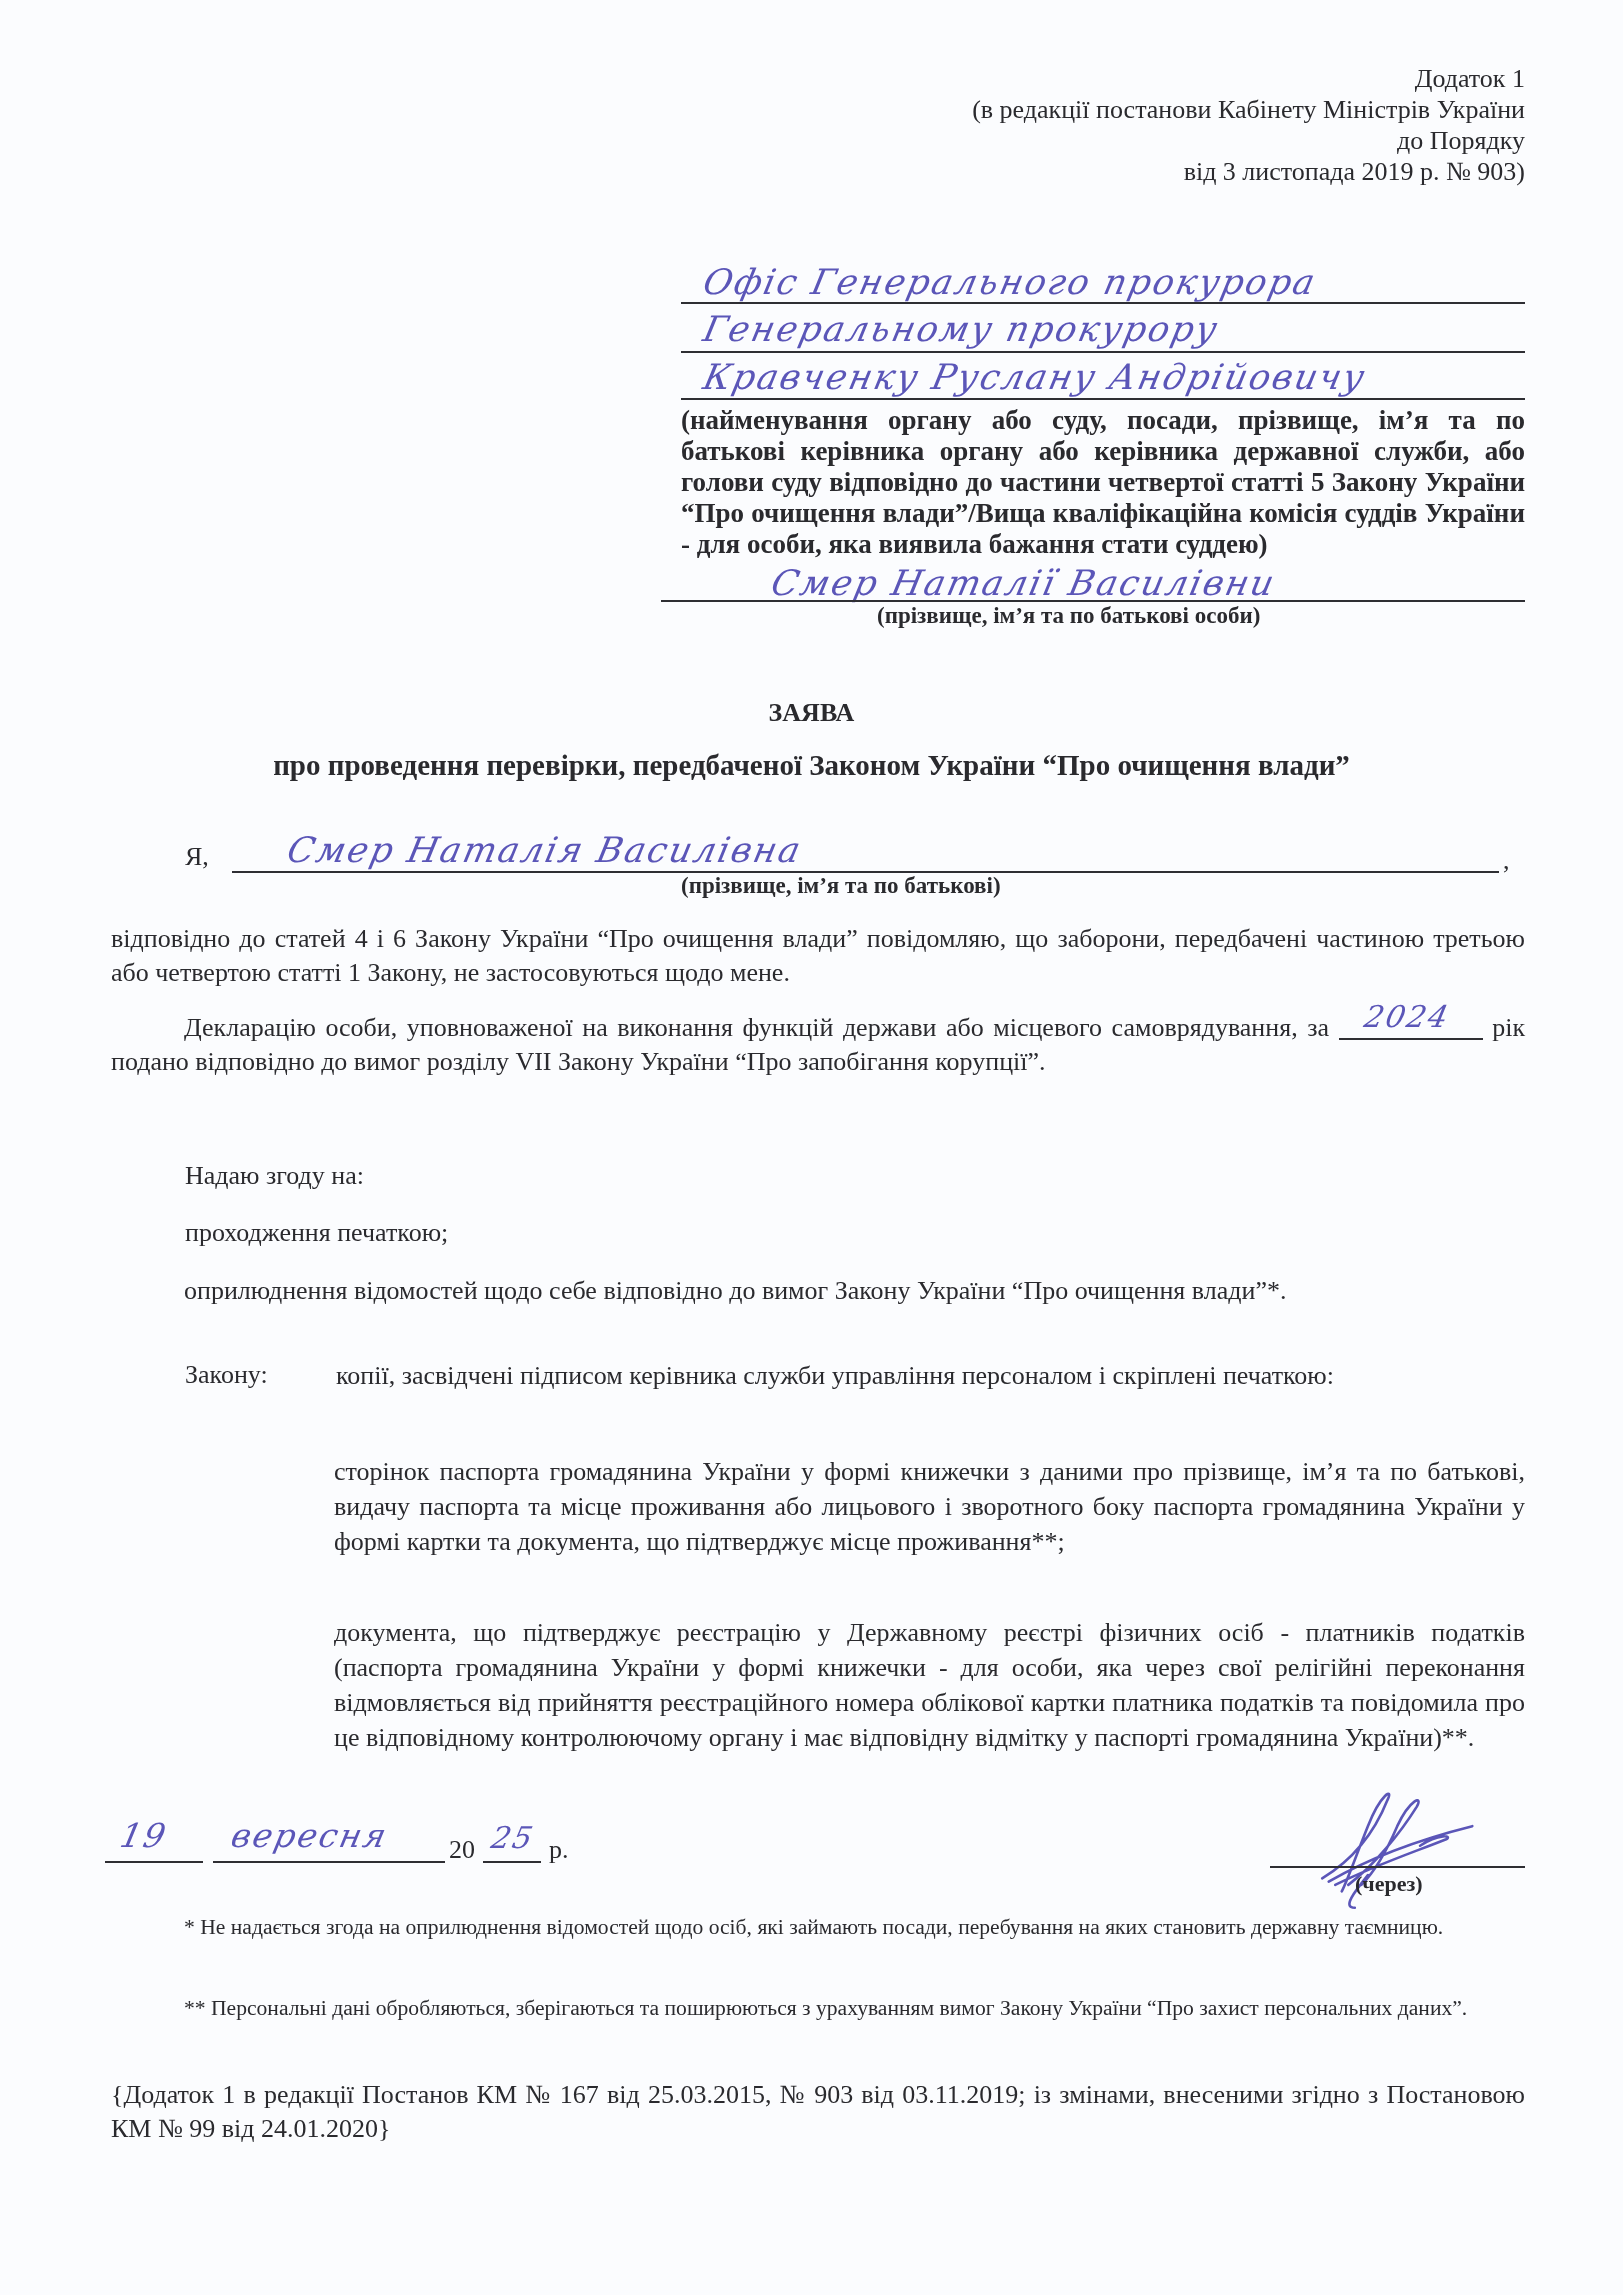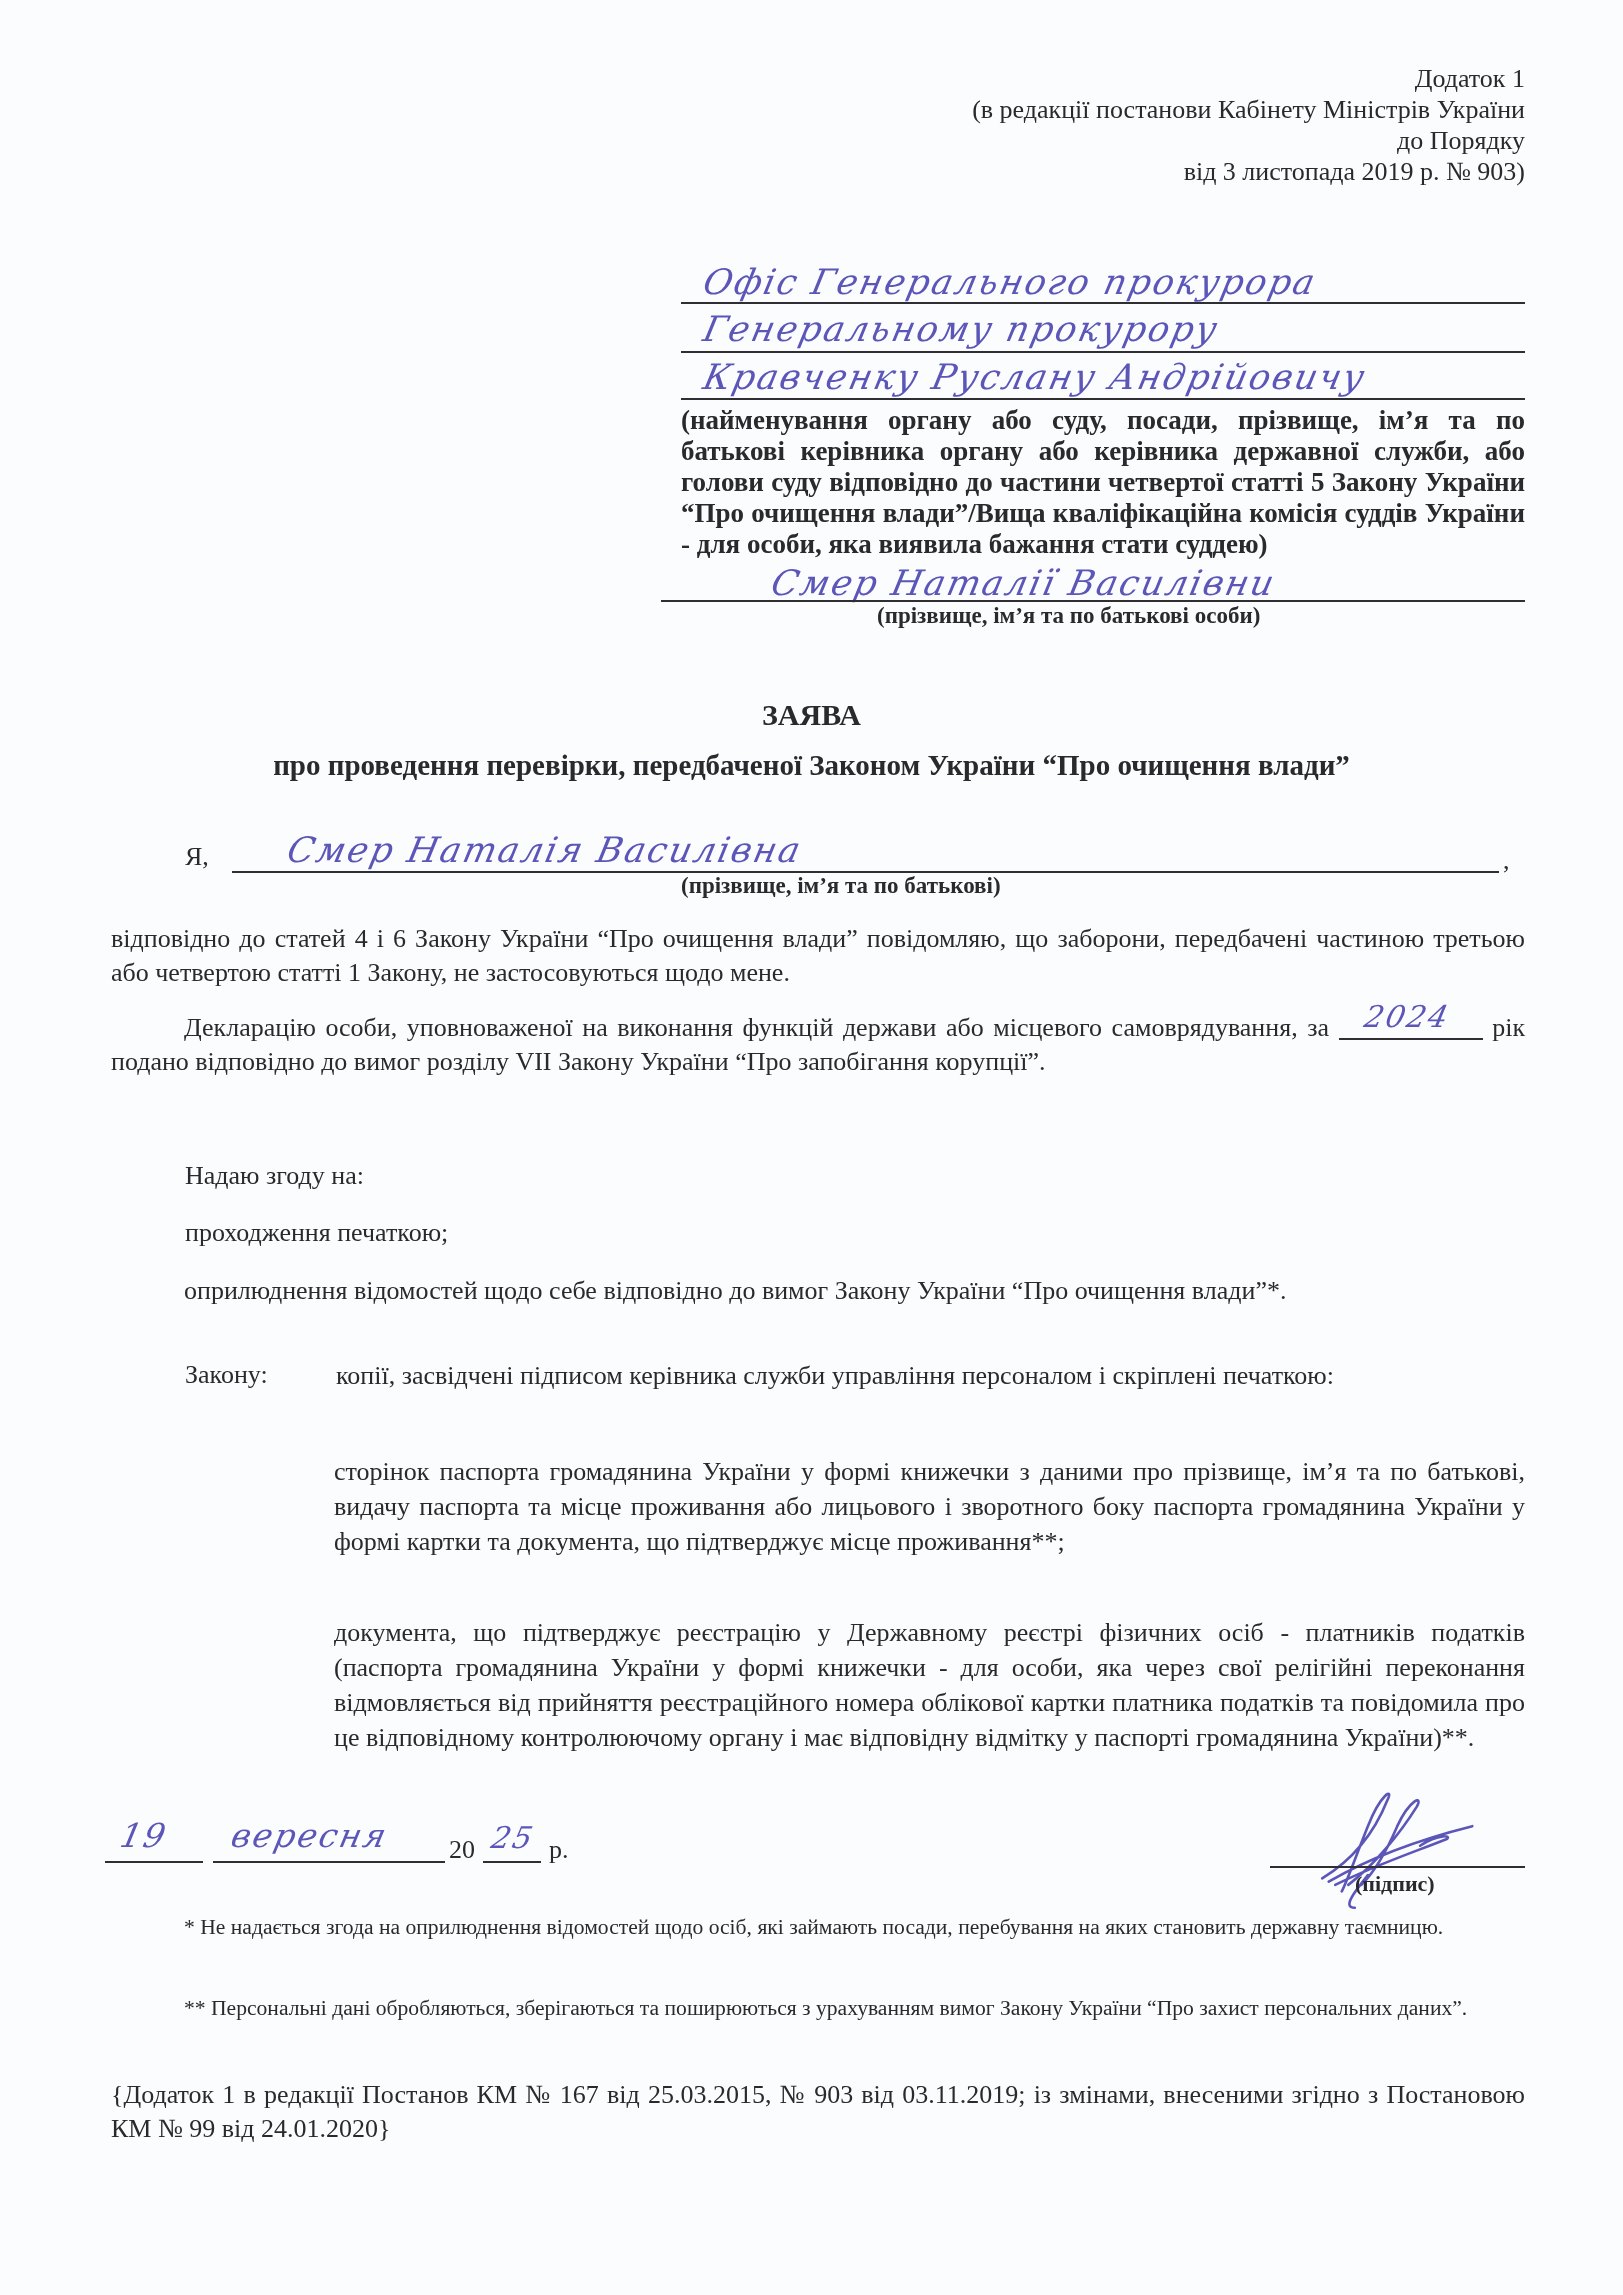--- a/index.html
+++ b/index.html
@@ -43,21 +43,21 @@
   <div class="line" style="left:681px; width:844px; top:398px;"></div>
   <div class="abs caption" style="left:681px; width:844px; top:405px;">(найменування органу або суду, посади, прізвище, ім’я та по батькові керівника органу або керівника державної служби, або голови суду відповідно до частини четвертої статті 5 Закону України “Про очищення влади”/Вища кваліфікаційна комісія суддів України - для особи, яка виявила бажання стати суддею)</div>
 </div>
 
 <div>
   <div class="hw" style="left:772px; top:563px;">Смер Наталії Василівни</div>
   <div class="line" style="left:661px; width:864px; top:600px;"></div>
   <div class="abs sub" style="left:877px; top:603px;">(прізвище, ім’я та по батькові особи)</div>
 </div>
 
-<div class="abs title" style="top:698px; font-size:30px;">ЗАЯВА</div>
+<div class="abs title" style="top:698px; font-size:26px;">ЗАЯВА</div>
 <div class="abs title" style="top:749px; font-size:29px;">про проведення перевірки, передбаченої Законом України “Про очищення влади”</div>
 
 <div>
   <div class="abs body" style="left:185px; top:840px;">Я,</div>
   <div class="hw" style="left:288px; top:830px;">Смер Наталія Василівна</div>
   <div class="line" style="left:232px; width:1267px; top:871px;"></div>
   <div class="abs body" style="left:1503px; top:844px;">,</div>
   <div class="abs sub" style="left:681px; top:873px;">(прізвище, ім’я та по батькові)</div>
 </div>
 
@@ -87,20 +87,20 @@
   <div class="hw" style="left:492px; top:1820px; font-size:30px;">25</div>
   <div class="line" style="left:483px; width:58px; top:1861px;"></div>
   <div class="abs body" style="left:549px; top:1833px;">р.</div>
 </div>
 
 <div class="abs sig" style="left:1276px; top:1787px; width:249px; height:124px;">
   <svg width="249" height="124" viewBox="0 0 380 190">
     <path d="M70 140 C120 110, 150 70, 170 20 C180 0, 160 10, 140 60 C120 110, 110 140, 100 160 M110 150 C150 120, 190 70, 215 30 C225 12, 205 18, 185 60 C170 95, 150 130, 130 150 M80 145 C140 110, 220 80, 300 60 M90 150 C150 120, 210 100, 260 80 C270 75, 250 70, 220 90 M140 135 C120 160, 100 185, 120 185" fill="none" stroke="#5b56b8" stroke-width="4" stroke-linecap="round"></path>
   </svg>
   <div class="line" style="left:-6.5px; width:255px; top:79px;"></div>
-  <div class="abs sub" style="left:79px; top:84px; font-size:22px;">(підпис)</div>
+  <div class="abs sub" style="left:79px; top:84px; font-size:22px;">(через)</div>
 </div>
 
 <div class="abs note indent" style="left:111px; width:1414px; top:1911px;">* Не надається згода на оприлюднення відомостей щодо осіб, які займають посади, перебування на яких становить державну таємницю.</div>
 <div class="abs note indent" style="left:111px; width:1414px; top:1992px;">** Персональні дані обробляються, зберігаються та поширюються з урахуванням вимог Закону України “Про захист персональних даних”.</div>
 
 <div class="abs ital" style="left:111px; width:1414px; top:2078px;">{Додаток 1 в редакції Постанов КМ № 167 від 25.03.2015, № 903 від 03.11.2019; із змінами, внесеними згідно з Постановою КМ № 99 від 24.01.2020}</div>
 
 
 </body></html>

